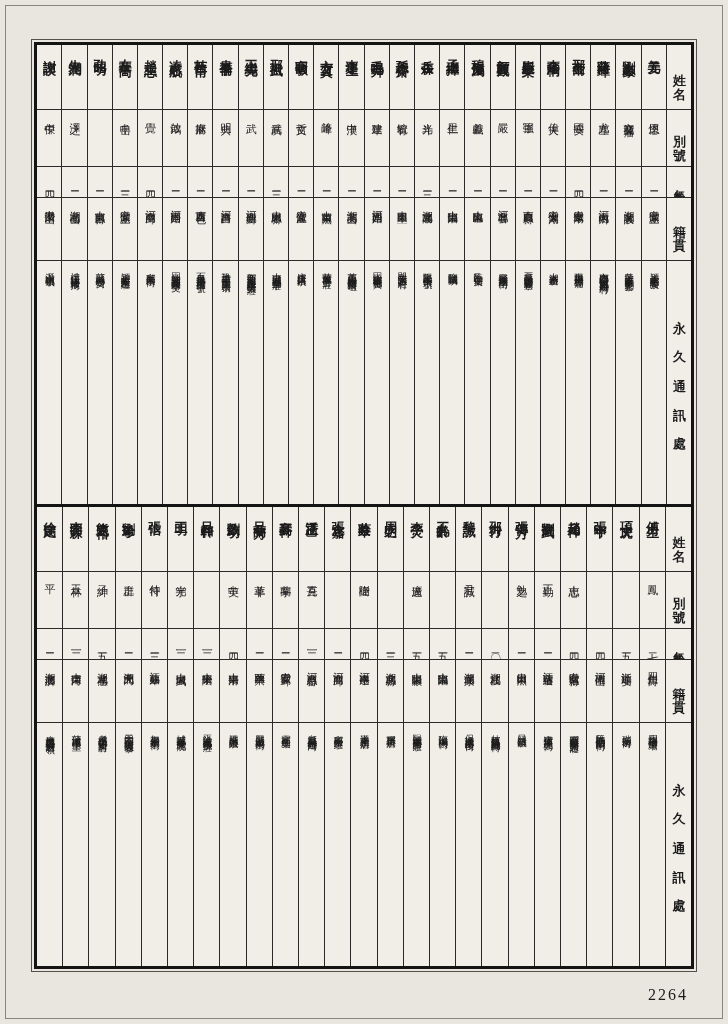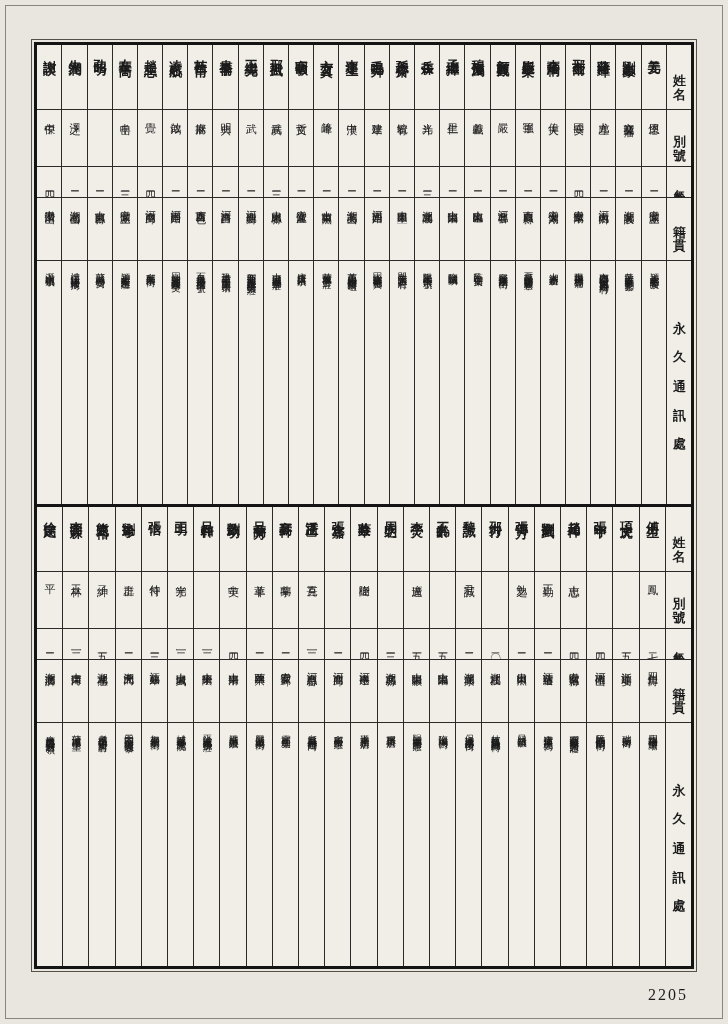--- a/index.html
+++ b/index.html
@@ -324,13 +324,13 @@
         <div class="cell c-address">城武縣黨集東北院</div>
         <div class="cell c-address">如皋平利鎮東街</div>
         <div class="cell c-address">天門南關大堤街袁德泰</div>
         <div class="cell c-address">孝感楊店鎮道士店村</div>
         <div class="cell c-address">菏澤城南十二里堡</div>
         <div class="cell c-address">廣濟郭公塔馬口河麻石嶺</div>
       </div>
     </div>
 </div>
 
-<div class="pageno">2205</div>
+<div class="pageno">2264</div>
 
 </body></html>

